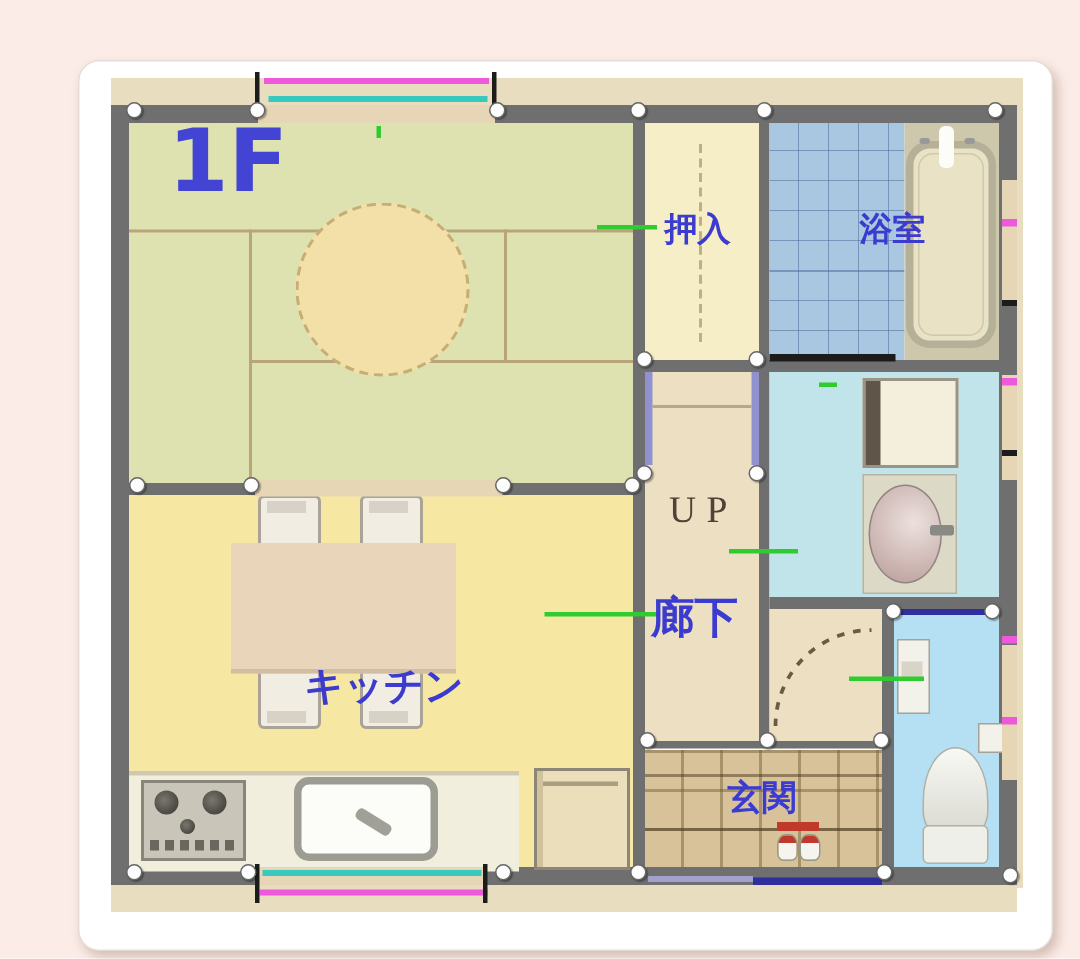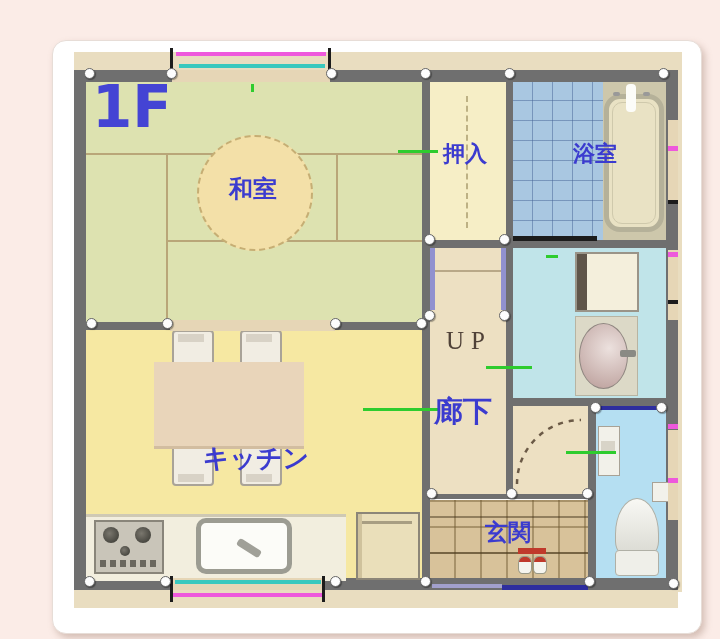--- a/index.html
+++ b/index.html
@@ -196,22 +196,21 @@
     <div class="a gline z6" style="left:363px;top:408px;width:76px;height:3px;"></div>
     <div class="a gline z6" style="left:486px;top:366px;width:46px;height:3px;"></div>
     <div class="a gline z6" style="left:566px;top:451px;width:50px;height:3px;"></div>
     <div class="a gline z6" style="left:546px;top:255px;width:12px;height:3px;"></div>
     <div class="a gline z6" style="left:251px;top:84px;width:3px;height:8px;"></div>
 
     <svg class="overlay" width="720" height="639" viewBox="0 0 720 639">
       <path d="M 517 484 A 64 64 0 0 1 581 420" fill="none" stroke="#6b5a46" stroke-width="2.5" stroke-dasharray="5 6"></path>
     </svg>
 
-    <div class="lbl" style="left:92px;top:76px;width:100px;font-size:58px;color:#4444d4;text-align:left;">1F</div>
-    <div class="lbl" style="left:197px;top:176px;width:112px;font-size:24px;">和室</div>
+    <div class="lbl" style="left:92px;top:76px;width:100px;font-size:58px;color:#4444d4;text-align:right;">1F</div>
     <div class="lbl" style="left:427px;top:142px;width:76px;font-size:22px;">押入</div>
     <div class="lbl" style="left:433px;top:327px;width:72px;font-size:25px;color:#504238;font-family:'Liberation Serif',serif;letter-spacing:7px;font-weight:normal;">UP</div>
     <div class="lbl" style="left:550px;top:142px;width:90px;font-size:22px;">浴室</div>
     <div class="lbl" style="left:430px;top:396px;width:66px;font-size:29px;">廊下</div>
     <div class="lbl" style="left:196px;top:444px;width:120px;font-size:26px;">キッチン</div>
     <div class="lbl" style="left:476px;top:520px;width:64px;font-size:23px;">玄関</div>
 
     <div class="h" style="left:84px;top:68px;"></div>
     <div class="h" style="left:166px;top:68px;"></div>
     <div class="h" style="left:326px;top:68px;"></div>

